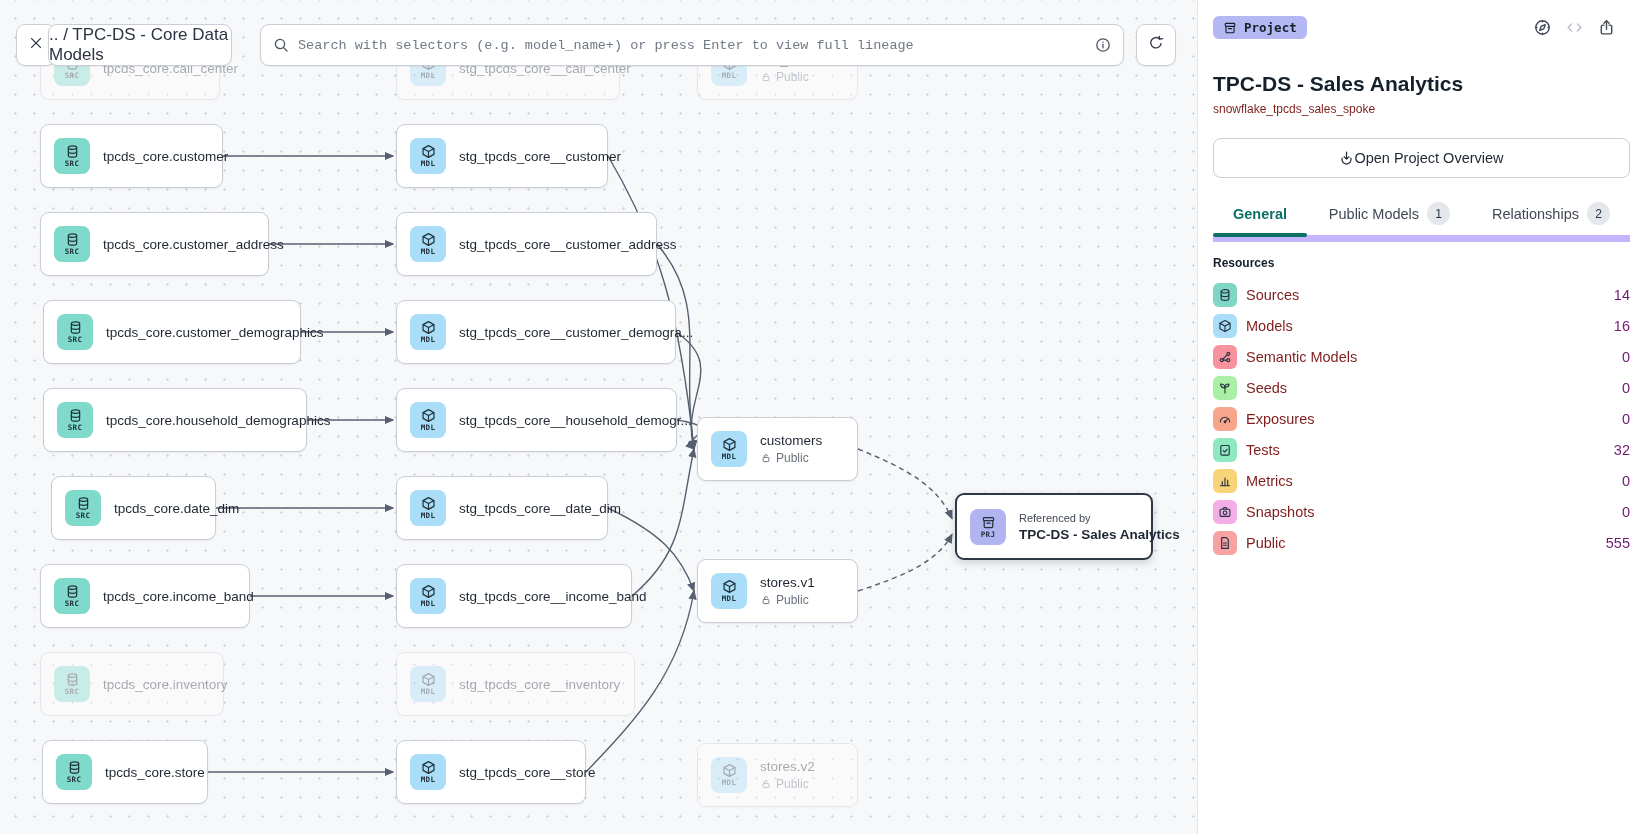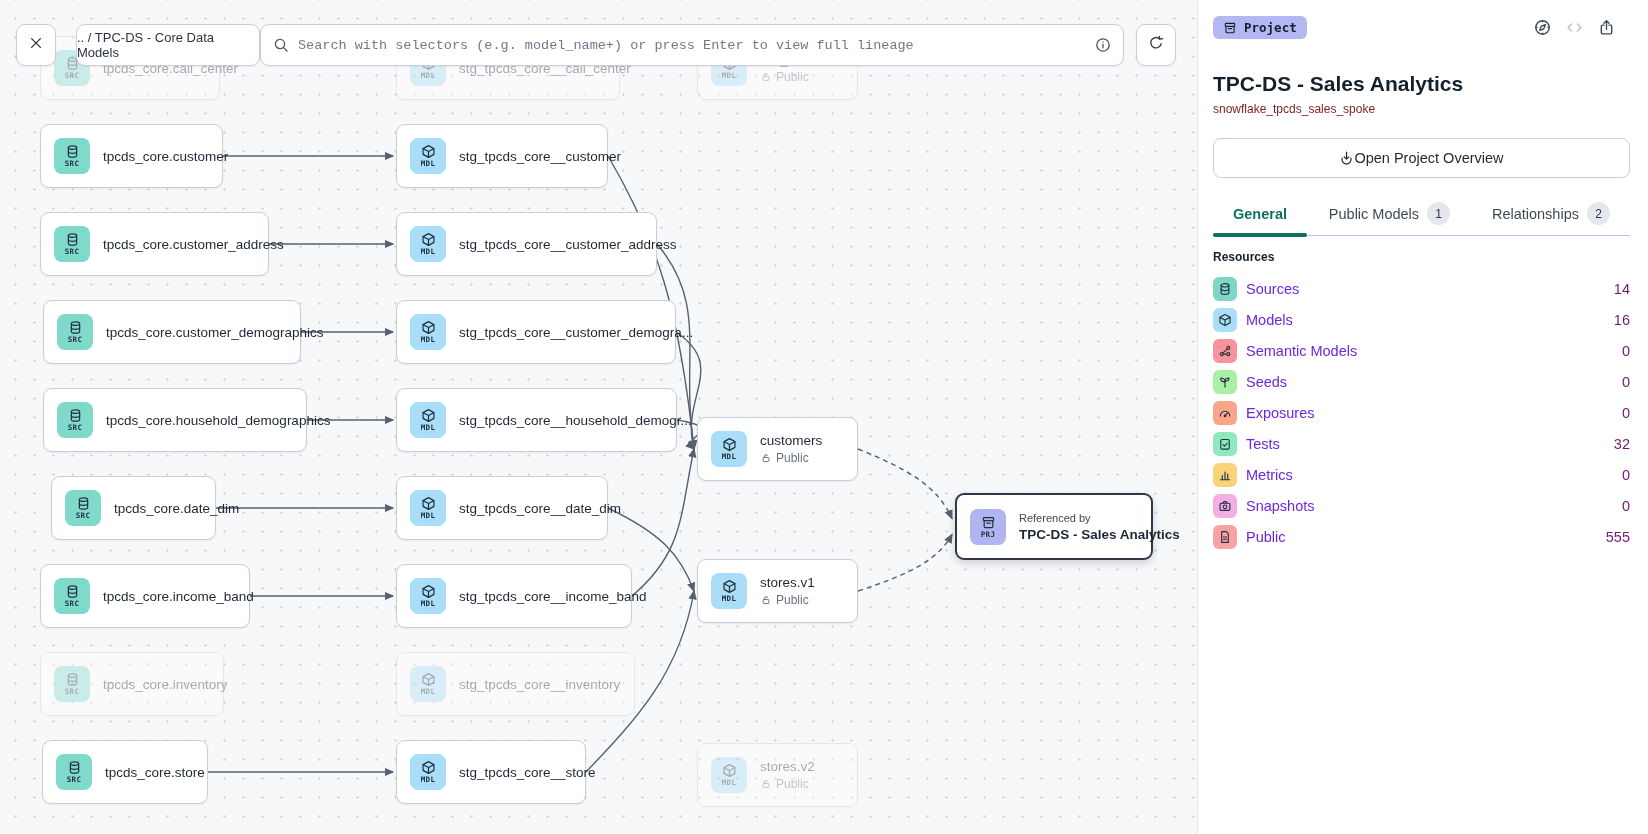--- a/index.html
+++ b/index.html
@@ -36,21 +36,21 @@
     fill:none; stroke:currentColor; stroke-width:1.3; stroke-linecap:round; stroke-linejoin:round; }
 
   
   .toolbar { position:absolute; left:0; top:0; width:100%; z-index:30; }
   .pill { position:absolute; top:24px; background:#fff; border:1px solid #C9CED6;
     border-radius:9px; box-shadow:0 1px 2px rgba(16,24,40,.06); height:42px;
     display:flex; align-items:center; color:#2B3440; }
   .btn-sq { justify-content:center; cursor:pointer; }
   .pill svg { width:16px; height:16px; }
   #close-graph { left:16px; width:40px; }
-  #breadcrumb { left:76px; width:184px; justify-content:center; font-size:13px; }
+  #breadcrumb { left:48px; width:184px; justify-content:center; font-size:17px; }
   #searchbar { left:260px; width:864px; padding:0 12px; gap:9px; }
   #searchbar input { flex:1; border:none; outline:none; font-size:13.5px; color:#2B3440;
     font-family:Liberation Mono, monospace; background:transparent; }
   #searchbar input::placeholder { color:#707A87; }
   #searchbar .info { color:#4A5462; }
   #refresh { left:1136px; width:40px; }
 
   
   .panel { position:absolute; right:0; top:0; width:451px; height:834px; background:#fff;
     border-left:1px solid #E3E6EA; padding:16px 18px 0 15px; z-index:40; }
@@ -64,36 +64,36 @@
   .head-icons svg { width:17px; height:17px; }
   .head-icons .disabled { color:#B6BCC5; }
   .p-title { margin-top:33px; font-size:21px; font-weight:bold; color:#14202B; }
   .p-sub { margin-top:6px; font-size:12px; color:#7f1d1d; }
   .overview-btn { margin-top:22px; width:100%; height:40px; background:#fff;
     border:1px solid #C9CED6; border-radius:8px; display:flex; align-items:center;
     justify-content:center; font-size:14.5px; color:#1F2733; cursor:pointer;
     font-family:"Liberation Sans", sans-serif; }
   .overview-btn svg { width:15px; height:15px; }
   .tabs { margin-top:24px; display:flex; justify-content:space-between;
-    border-bottom:1px solid #c4b5fd; }
+    border-bottom:7px solid #c4b5fd; }
   .tab { display:flex; align-items:center; gap:8px; padding:0 20px 10px 20px;
     font-size:14.5px; color:#3F4854; cursor:pointer; position:relative; }
   .tab.active { color:#0C7065; font-weight:bold; }
   .tab.active::after { content:""; position:absolute; left:0; right:0; bottom:-2px;
     height:4px; border-radius:3px; background:#0C7065; }
   .tab .cnt { background:#E4E7EB; color:#2B3440; font-size:12px; font-weight:normal;
     min-width:23px; height:23px; border-radius:12px; display:flex; align-items:center;
     justify-content:center; padding:0 6px; }
   .res-head { margin-top:14px; font-size:12px; font-weight:bold; color:#14202B; }
   .res-list { margin-top:13px; }
   .res-row { display:flex; align-items:center; gap:9px; height:24px; margin-bottom:7px; cursor:pointer; }
   .res-tile { flex:none; width:24px; height:24px; border-radius:6px; color:#253240;
     display:flex; align-items:center; justify-content:center; }
   .res-tile svg { width:14px; height:14px; }
-  .res-label { font-size:14.5px; color:#6d28d9; }
+  .res-label { font-size:14.5px; color:#7f1d1d; }
   .res-count { margin-left:auto; font-size:14.5px; font-weight:500; color:#701a75; }
 </style>
 </head>
 <body>
 
 <div class="graph-pane">
   <svg id="edges" width="1197" height="834">
       <defs>
         <marker id="arw" markerWidth="8" markerHeight="8" refX="6" refY="3" orient="auto">
           <path d="M0,0L7,3L0,6z" fill="#566070"></path>

